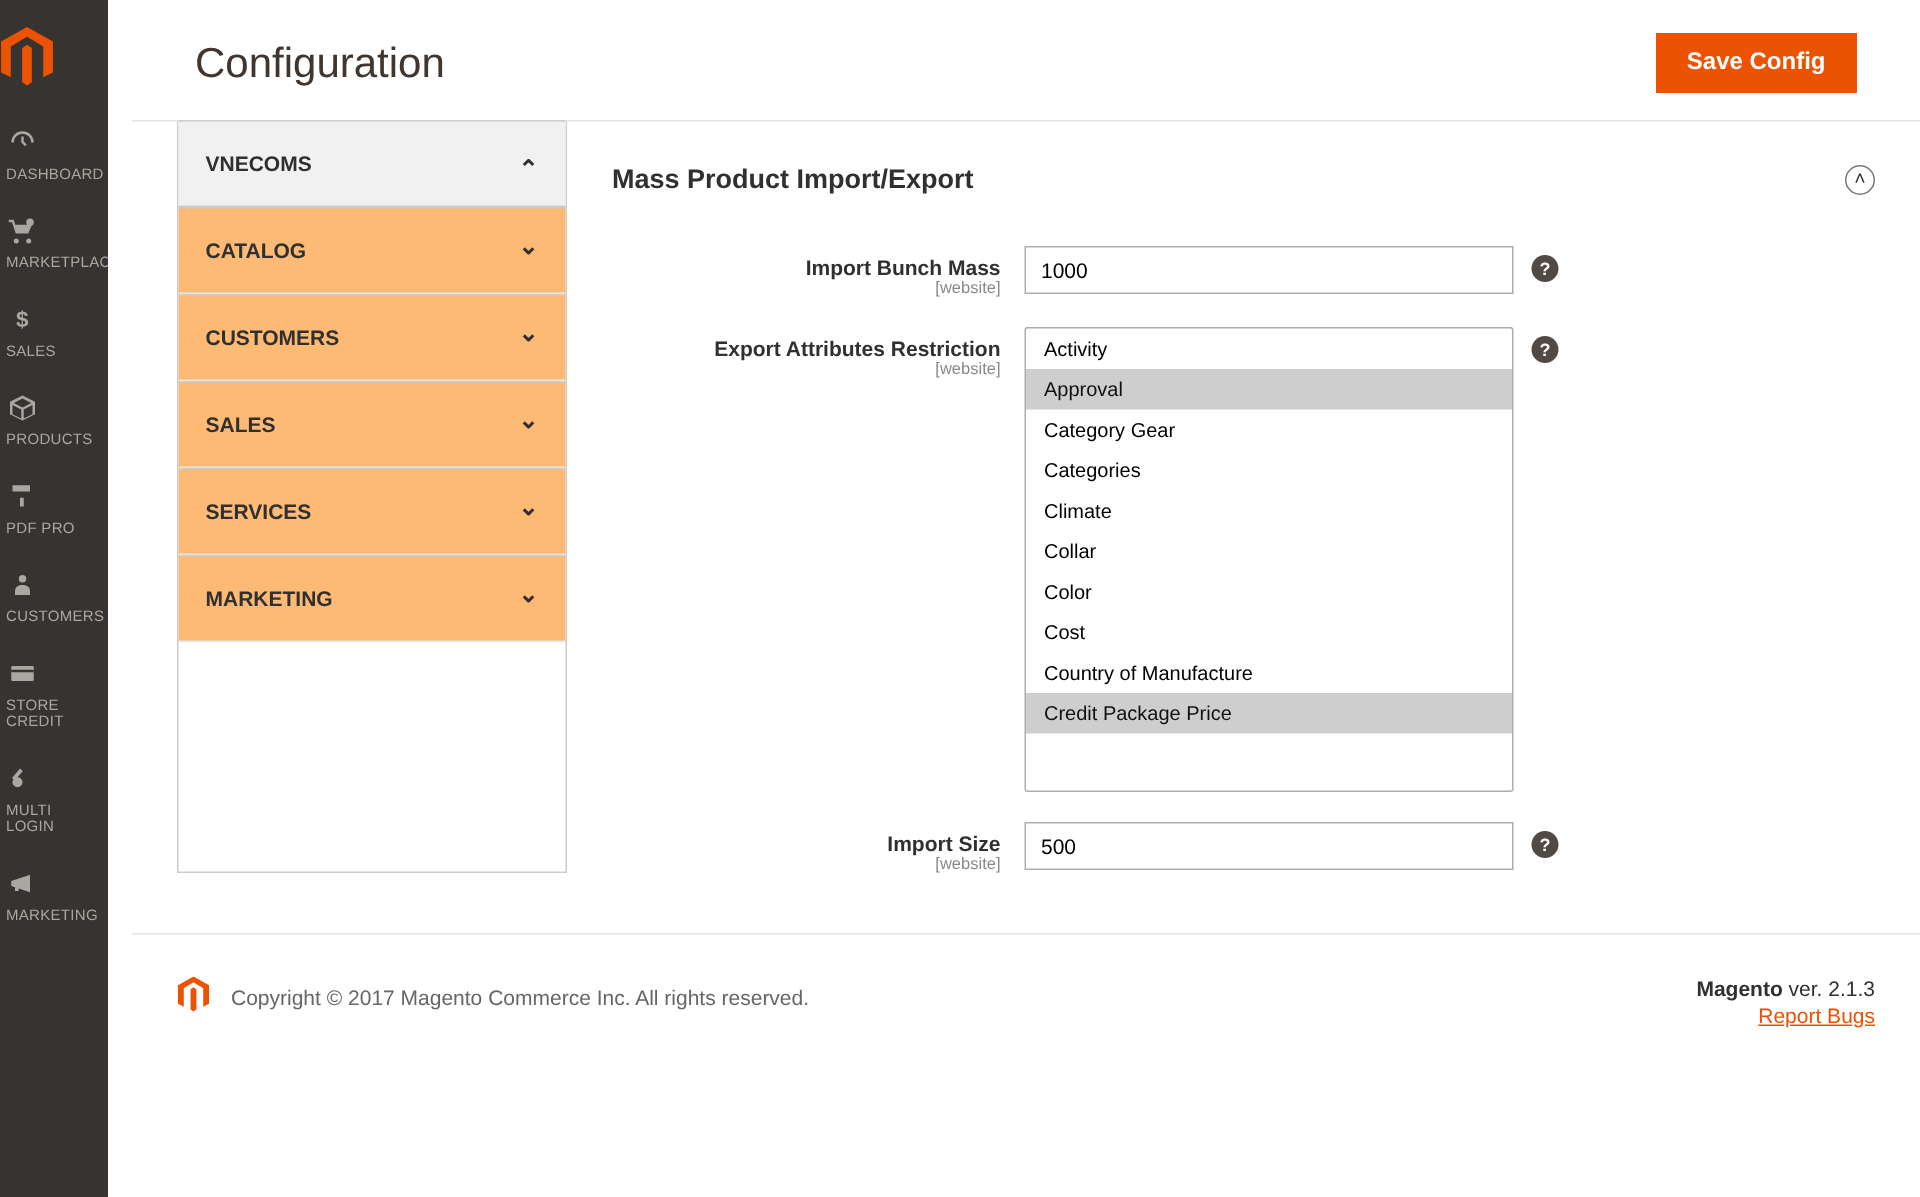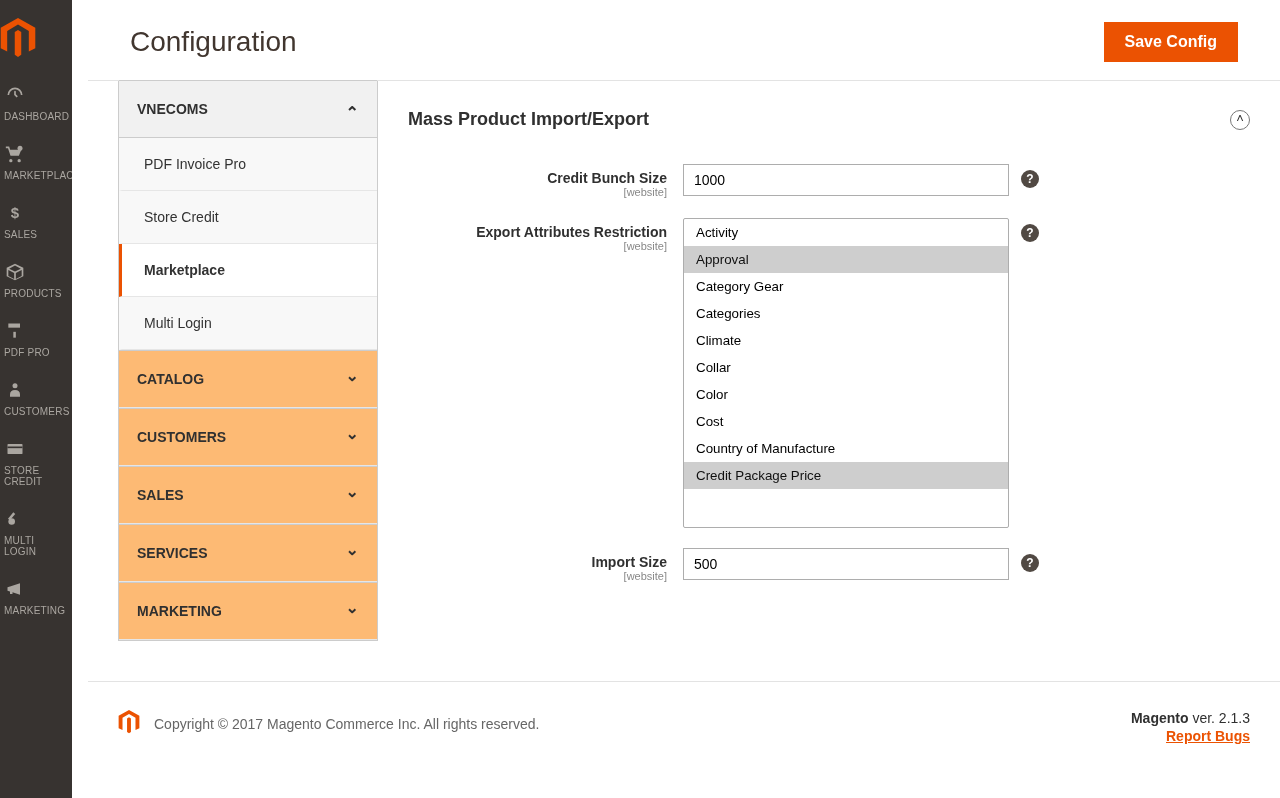--- a/index.html
+++ b/index.html
@@ -76,21 +76,21 @@
     width: 18px; height: 18px; border-radius: 50%; background: #514943; color: #fff;
     display: inline-flex; align-items: center; justify-content: center; font-size: 12px; font-weight: 700; cursor: help;
   }
 
   
   .page-footer { margin-left: 88px; border-top: 1px solid #e3e3e3; padding: 28px 30px; display: flex; align-items: flex-start; justify-content: space-between; color: #666; }
   .footer-left { display: flex; align-items: center; gap: 14px; }
   .footer-left svg { width: 22px; height: 24px; }
   .footer-right { text-align: right; }
   .footer-right .ver { color: #303030; }
-  .footer-right a { color: #eb5202; display: block; margin-top: 2px; font-weight: bold; }
+  .footer-right a { color: #eb5202; display: block; margin-top: 2px; }
 
   .chev-down::before { content: "⌄"; display:inline-block; font-size:16px; line-height: 10px; position:relative; top:-3px; }
   .chev-up::before   { content: "⌃"; display:inline-block; font-size:16px; line-height: 10px; position:relative; top: 4px; }
   .chev-up-circle::before { content: "˄"; font-size:13px; position:relative; top:-1px; }
 </style>
 </head>
 <body>
 
 <nav class="admin-nav">
   <div class="logo-wrap">
@@ -186,26 +186,20 @@
     <button class="btn-primary">Save Config</button>
   </header>
 
   <div class="page-body">
 
     <aside class="config-tabs">
       <div class="config-section-head">
         <span>VNECOMS</span>
         <span class="chev chev-up"></span>
       </div>
-      <div class="config-sub">
-        <a>PDF Invoice Pro</a>
-        <a>Store Credit</a>
-        <a class="active">Marketplace</a>
-        <a>Multi Login</a>
-      </div>
 
       <div class="config-section-head collapsed">
         <span>CATALOG</span>
         <span class="chev chev-down"></span>
       </div>
       <div class="config-section-head collapsed">
         <span>CUSTOMERS</span>
         <span class="chev chev-down"></span>
       </div>
       <div class="config-section-head collapsed">
@@ -223,21 +217,21 @@
     </aside>
 
     <section class="config-content">
       <div class="fieldset-head">
         <span class="title">Mass Product Import/Export</span>
         <span class="collapse-circle chev-up-circle"></span>
       </div>
 
       <div class="form-row">
         <div class="form-label-wrap">
-          <span class="form-label">Credit Bunch Size</span>
+          <span class="form-label">Import Bunch Mass</span>
           <span class="scope">[website]</span>
         </div>
         <div class="form-field">
           <input type="text" class="text-input" value="1000" style="">
         </div>
         <div class="form-after">
           <span class="help-icon">?</span>
         </div>
       </div>
 

